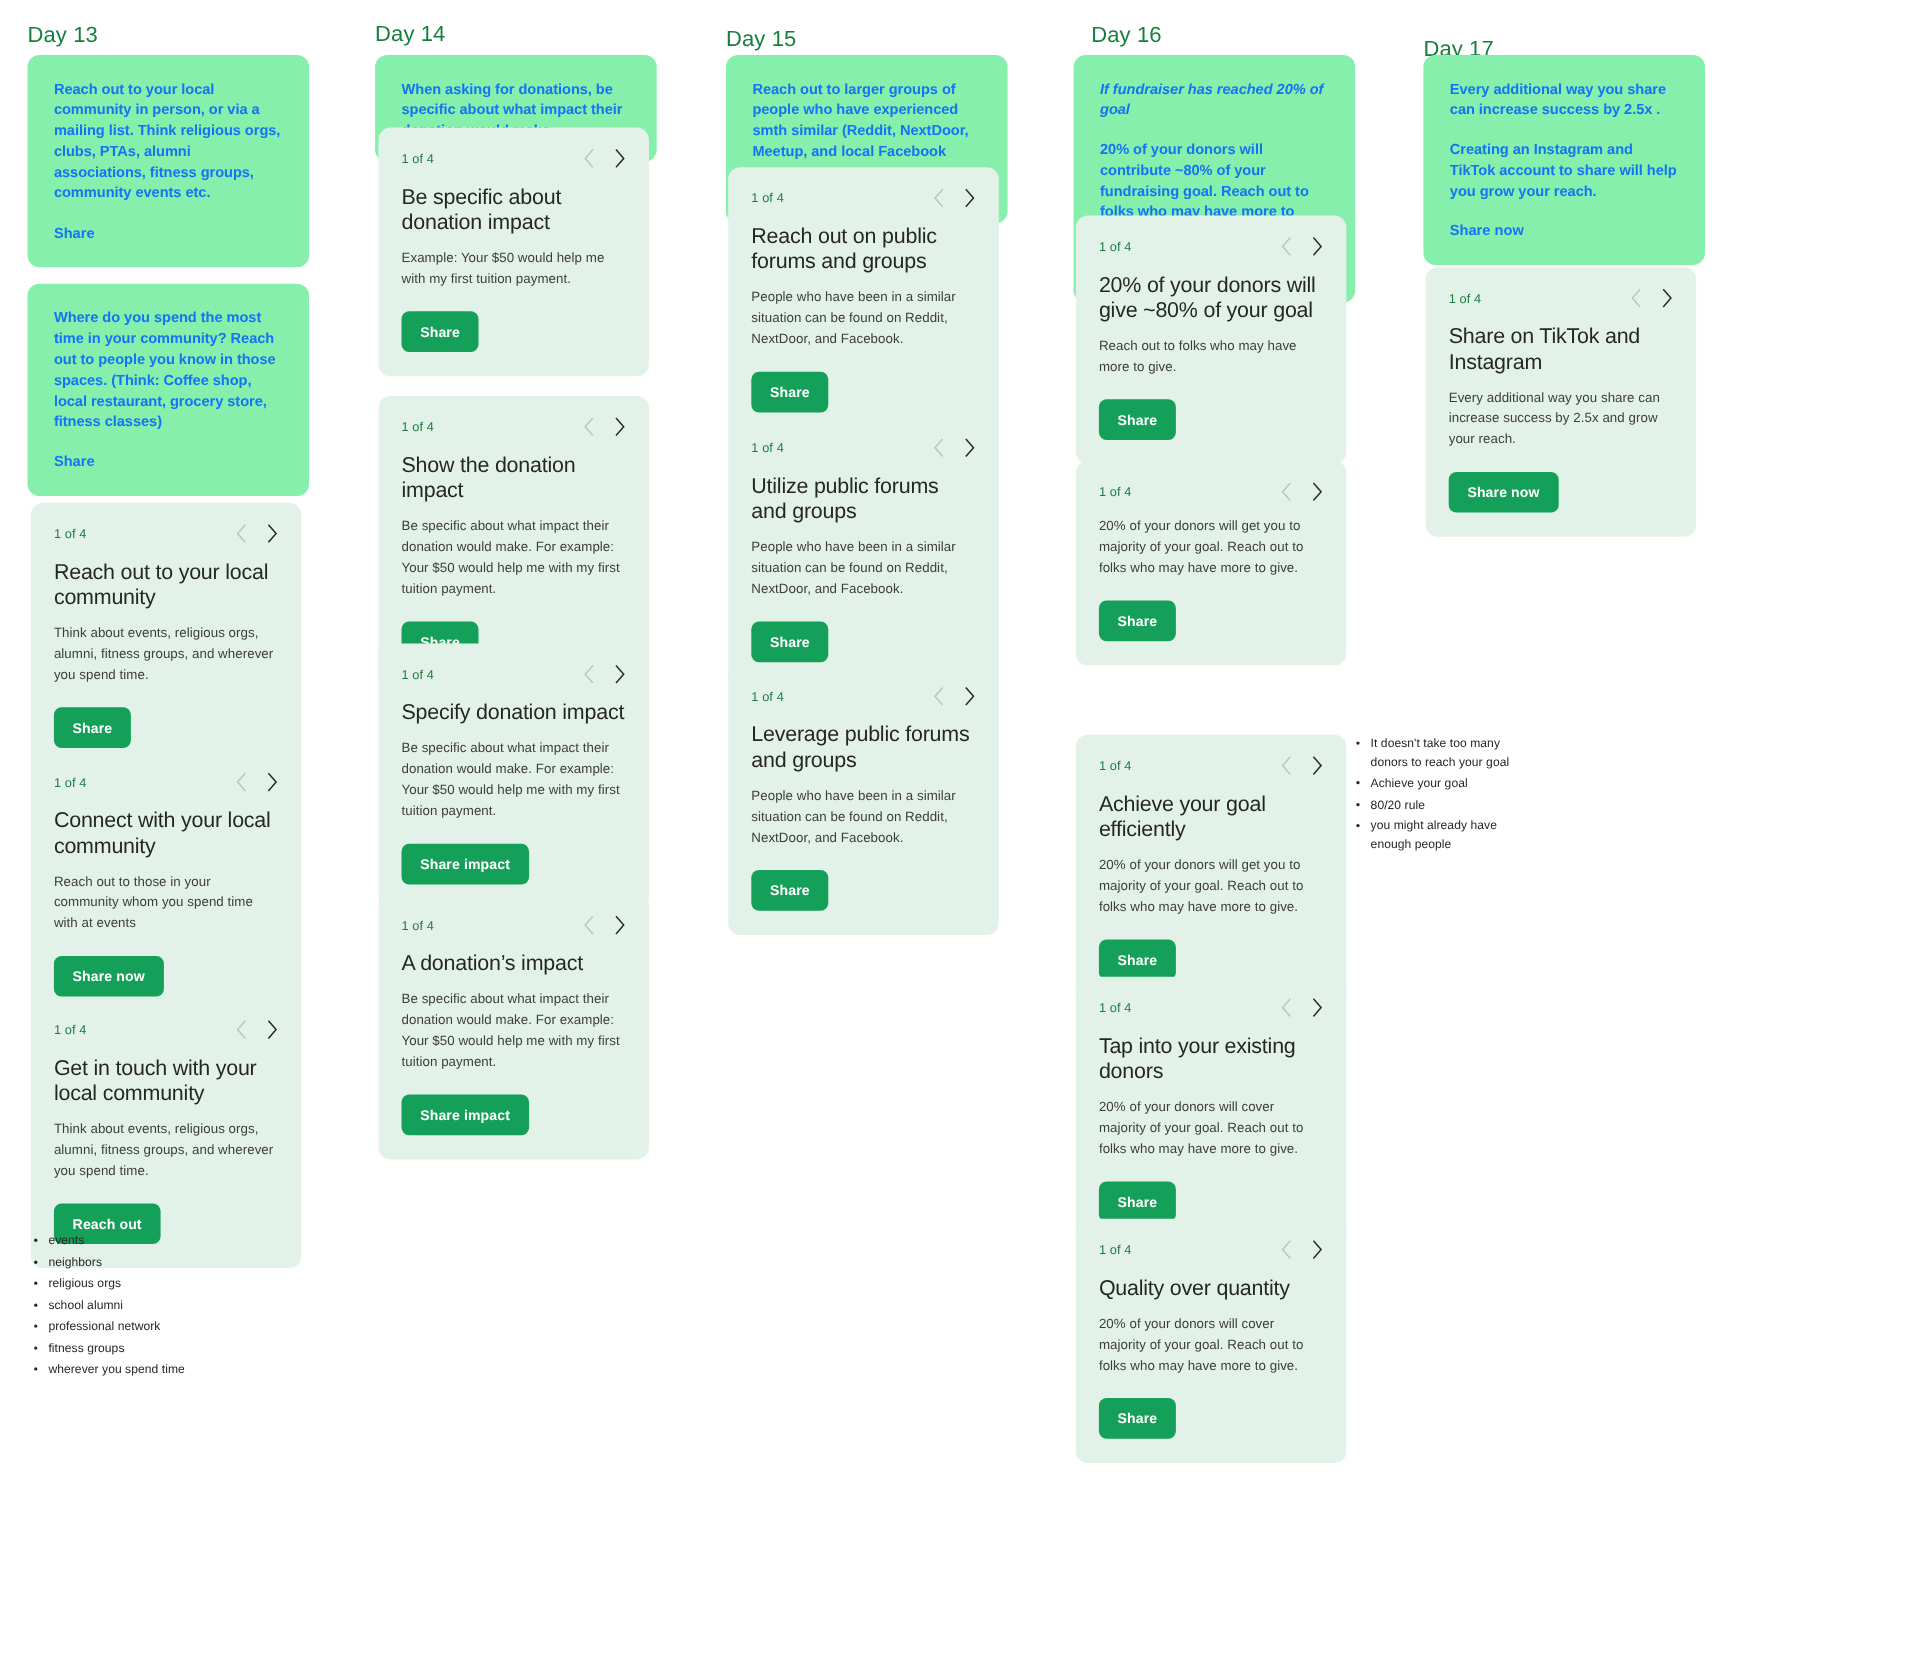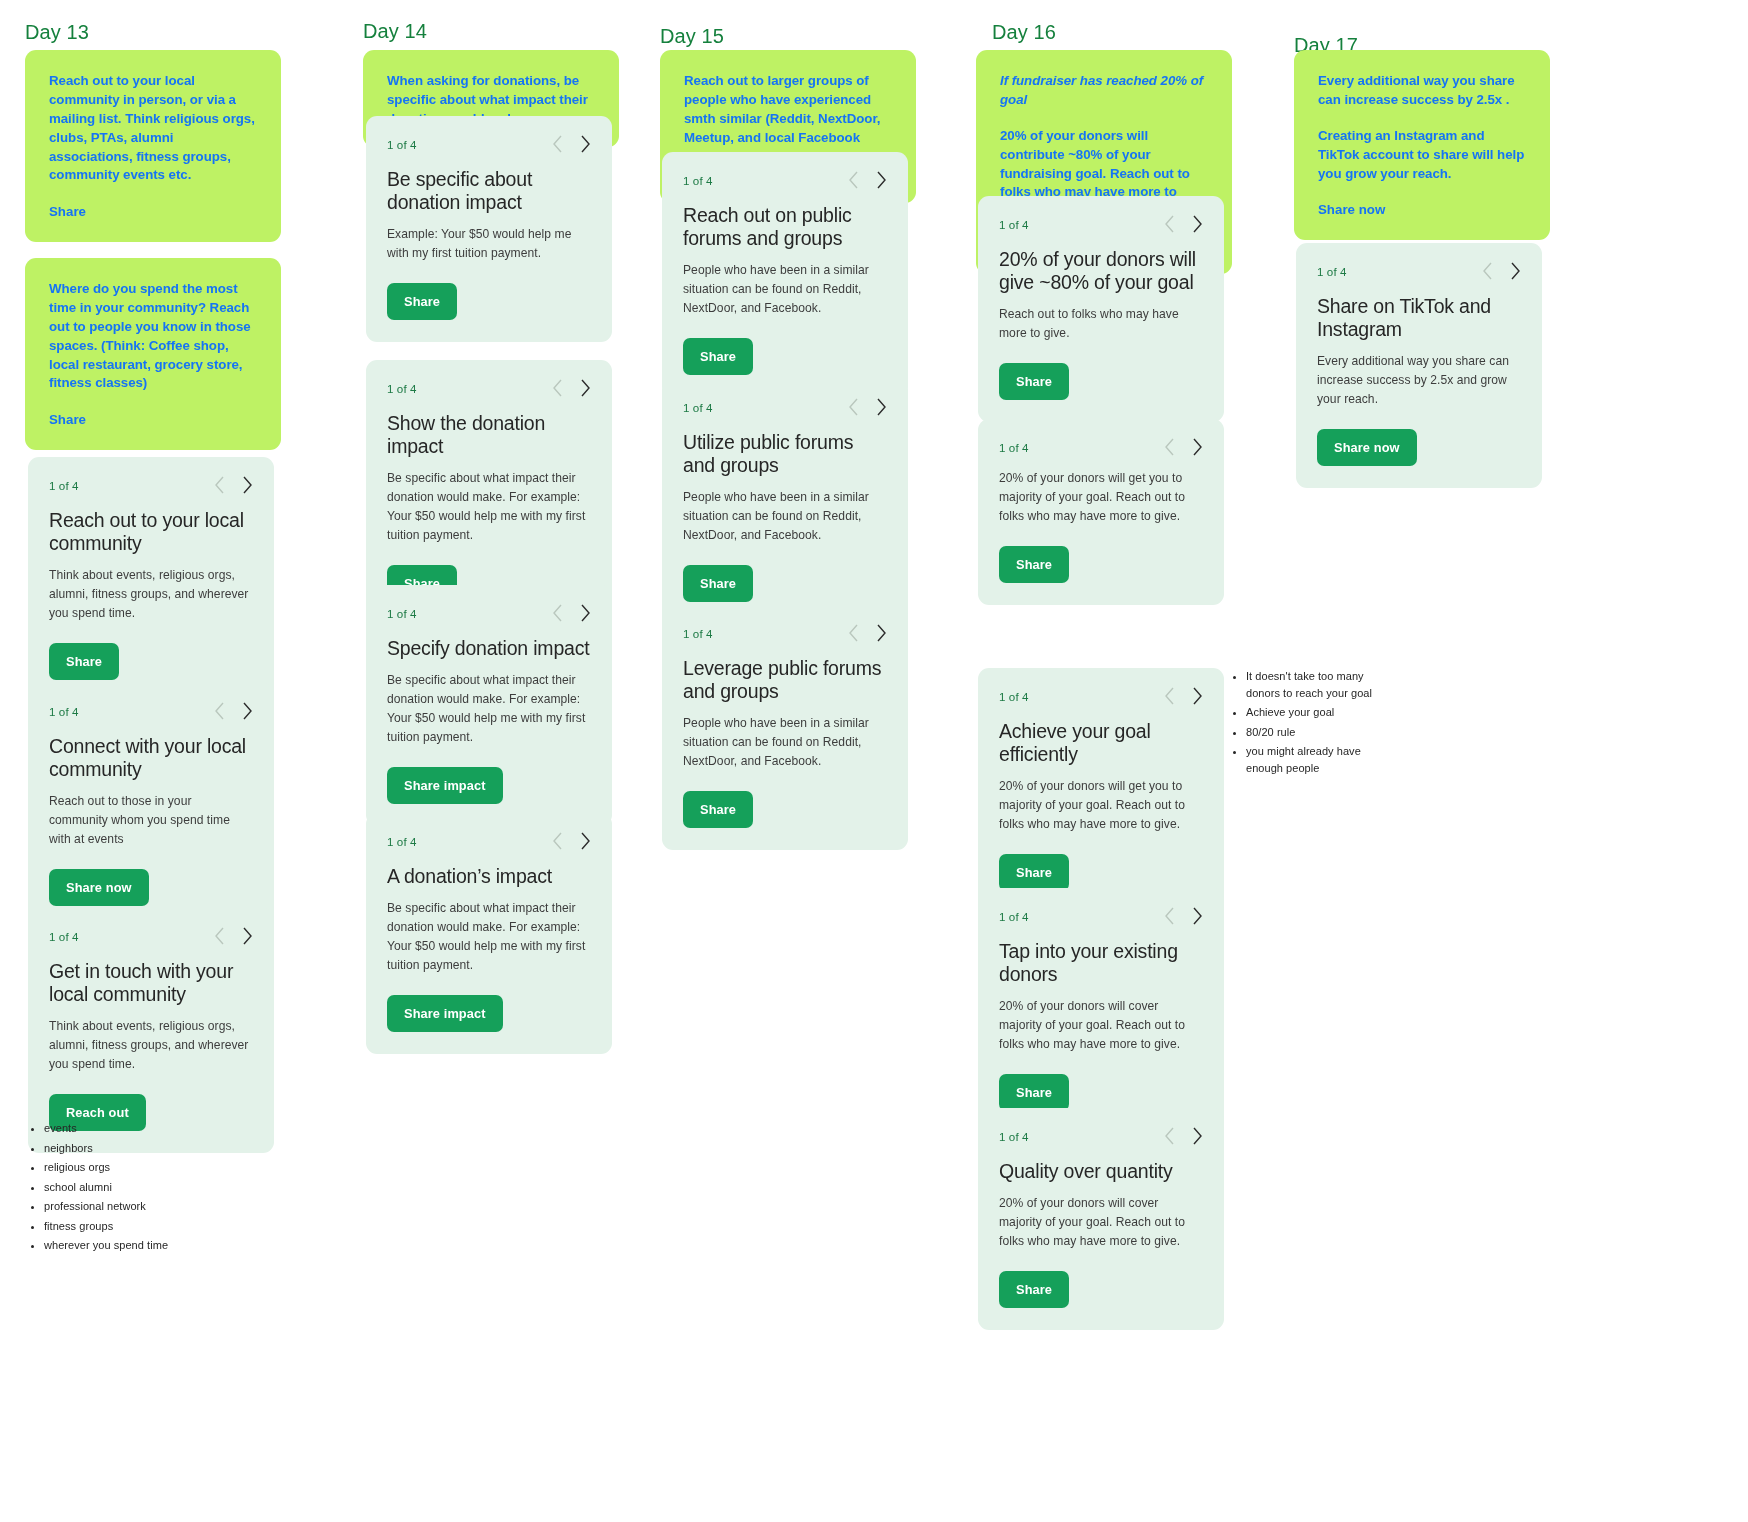--- a/index.html
+++ b/index.html
@@ -18,42 +18,42 @@
     position: relative;
     width: 1748px;
     height: 1522px;
   }
   .column {
     position: absolute;
     top: 0;
     width: 300px;
   }
   .col-day13 { left: 14px;   width: 290px; }
-  .col-day14 { left: 350px;  width: 290px; }
+  .col-day14 { left: 328px;  width: 290px; }
   .col-day15 { left: 648px;  width: 290px; }
   .col-day16 { left: 964px;  width: 290px; }
   .col-day17 { left: 1282px; width: 300px; }
 
   .day-label {
     font-size: 20px;
     font-weight: normal;
     color: #15803d;
     letter-spacing: 0.1px;
     margin: 0;
     padding: 0;
   }
   .col-day13 .day-label { margin-left: 11px; margin-top: 21px; }
   .col-day14 .day-label { margin-left: 13px; margin-top: 20px; }
   .col-day15 .day-label { margin-left: 12px; margin-top: 25px; }
   .col-day16 .day-label { margin-left: 28px; margin-top: 21px; }
   .col-day17 .day-label { margin-left: 12px; margin-top: 34px; }
 
   
   .note-card {
-    background: #bef264;
+    background: #86efac;
     border-radius: 11px;
     padding: 22px 24px 22px 24px;
     color: #1574f5;
   }
   .note-card p {
     margin: 0;
     font-size: 13.3px;
     font-weight: bold;
     line-height: 1.42;
     letter-spacing: -0.05px;

